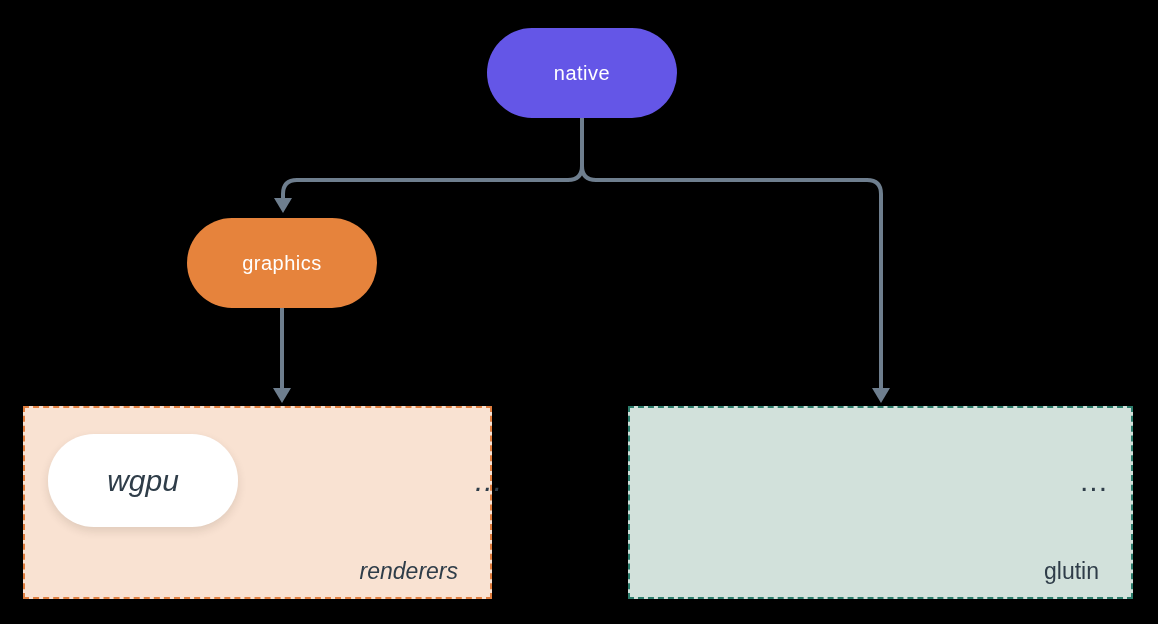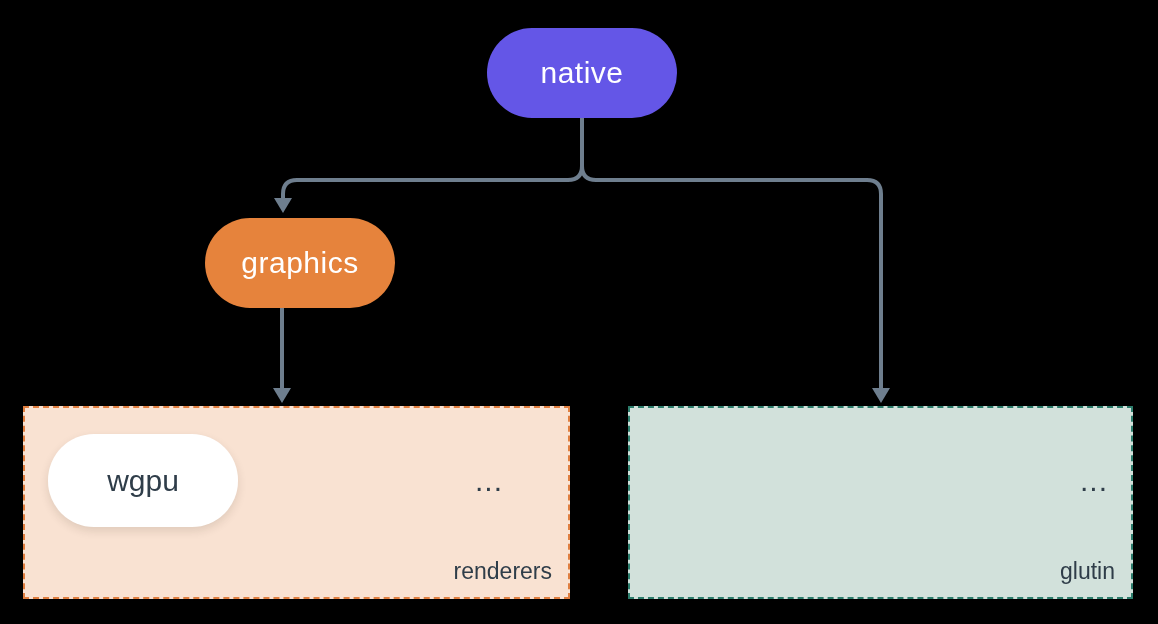--- a/index.html
+++ b/index.html
@@ -37,35 +37,36 @@
     fill: none;
   }
   polygon.arrow { fill: var(--connector); }
 
   .node {
     position: absolute;
     width: 190px; height: 90px;
     border-radius: 45px;
     display: flex; align-items: center; justify-content: center;
     color: var(--node-text);
-    font-size: 30px;
+    font-size: 20px;
     font-weight: 500;
     letter-spacing: 0.5px;
   }
   .node-native   { left: 487px; top: 28px;  background: var(--native-fill); }
-  .node-graphics { left: 205px; top: 218px; background: var(--graphics-fill); }
+  .node-graphics { left: 187px; top: 218px; background: var(--graphics-fill); }
 
   .group {
     position: absolute;
     top: 406px; height: 193px;
   }
   .group-renderers {
-    left: 23px; width: 547px;
+    left: 23px; width: 469px;
     background: var(--renderers-bg);
     border: 2px dashed var(--renderers-border);
+    font-style: italic;
   }
   .group-shells {
     left: 628px; width: 505px;
     background: var(--shells-bg);
     border: 2px dashed var(--shells-border);
   }
   .item-pill {
     position: absolute;
     top: 26px;
     width: 190px; height: 93px;
@@ -83,21 +84,21 @@
     position: absolute;
     left: 450px; top: 26px; height: 93px; width: 40px;
     display: flex; align-items: center; justify-content: flex-start;
     color: var(--item-text);
     font-size: 30px;
     font-weight: 500;
     letter-spacing: 1px;
   }
   .group-label {
     position: absolute;
-    right: 16px; bottom: 12px;
+    right: 32px; bottom: 12px;
     color: var(--item-text);
     font-size: 23px;
     font-weight: 400;
     margin-left: 40px;
   }
 </style>
 </head>
 <body>
 
 <div class="canvas">

